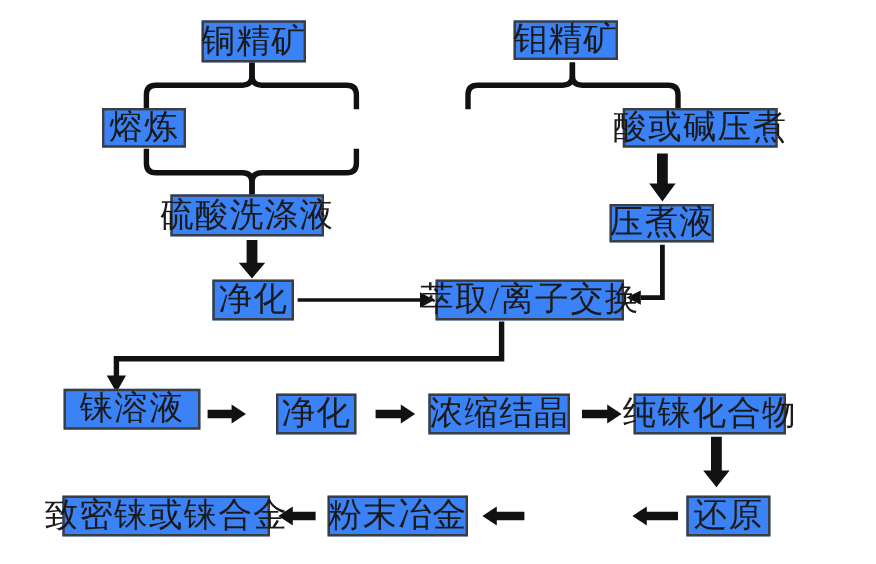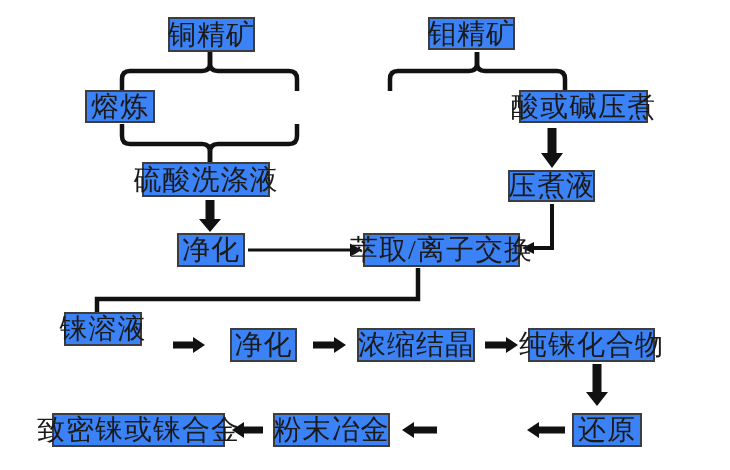--- a/index.html
+++ b/index.html
@@ -80,21 +80,21 @@
 
   <div class="node" style="left:85px; top:90px; width:70px; height:33px;">熔炼</div>
   <div class="node" style="left:488px; top:90px; width:129px; height:33px;margin-left:31px;">酸或碱压煮</div>
 
   <div class="node" style="left:142px; top:162px; width:128px; height:35px;">硫酸洗涤液</div>
   <div class="node" style="left:508px; top:170px; width:87px; height:32px;">压煮液</div>
 
   <div class="node" style="left:177px; top:233px; width:68px; height:34px;">净化</div>
   <div class="node" style="left:363px; top:233px; width:157px; height:34px;">萃取/离子交换</div>
 
-  <div class="node" style="left:53px; top:312px; width:78px; height:34px;margin-left:11px;">铼溶液</div>
+  <div class="node" style="left:53px; top:324px; width:114px; height:34px;">铼溶液</div>
   <div class="node" style="left:230px; top:328px; width:67px; height:34px;">净化</div>
   <div class="node" style="left:357px; top:328px; width:118px; height:34px;">浓缩结晶</div>
   <div class="node" style="left:528px; top:328px; width:127px; height:34px;">纯铼化合物</div>
 
   <div class="node" style="left:572px; top:413px; width:70px; height:34px;">还原</div>
   <div class="node" style="left:273px; top:413px; width:117px; height:34px;">粉末冶金</div>
   <div class="node" style="left:52px; top:413px; width:173px; height:34px;">致密铼或铼合金</div>
 
 </div>
 

